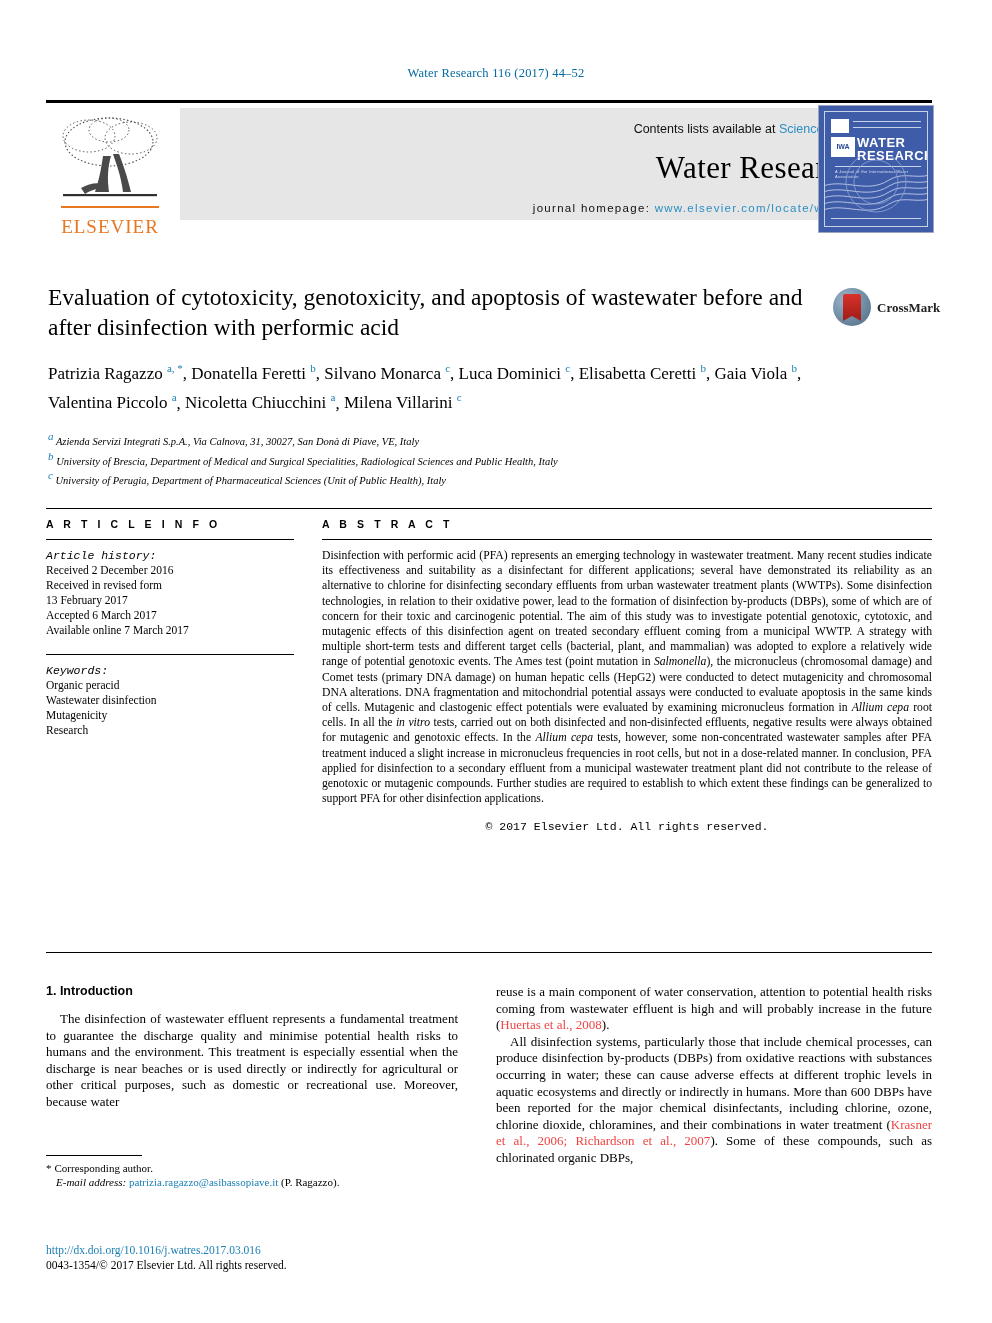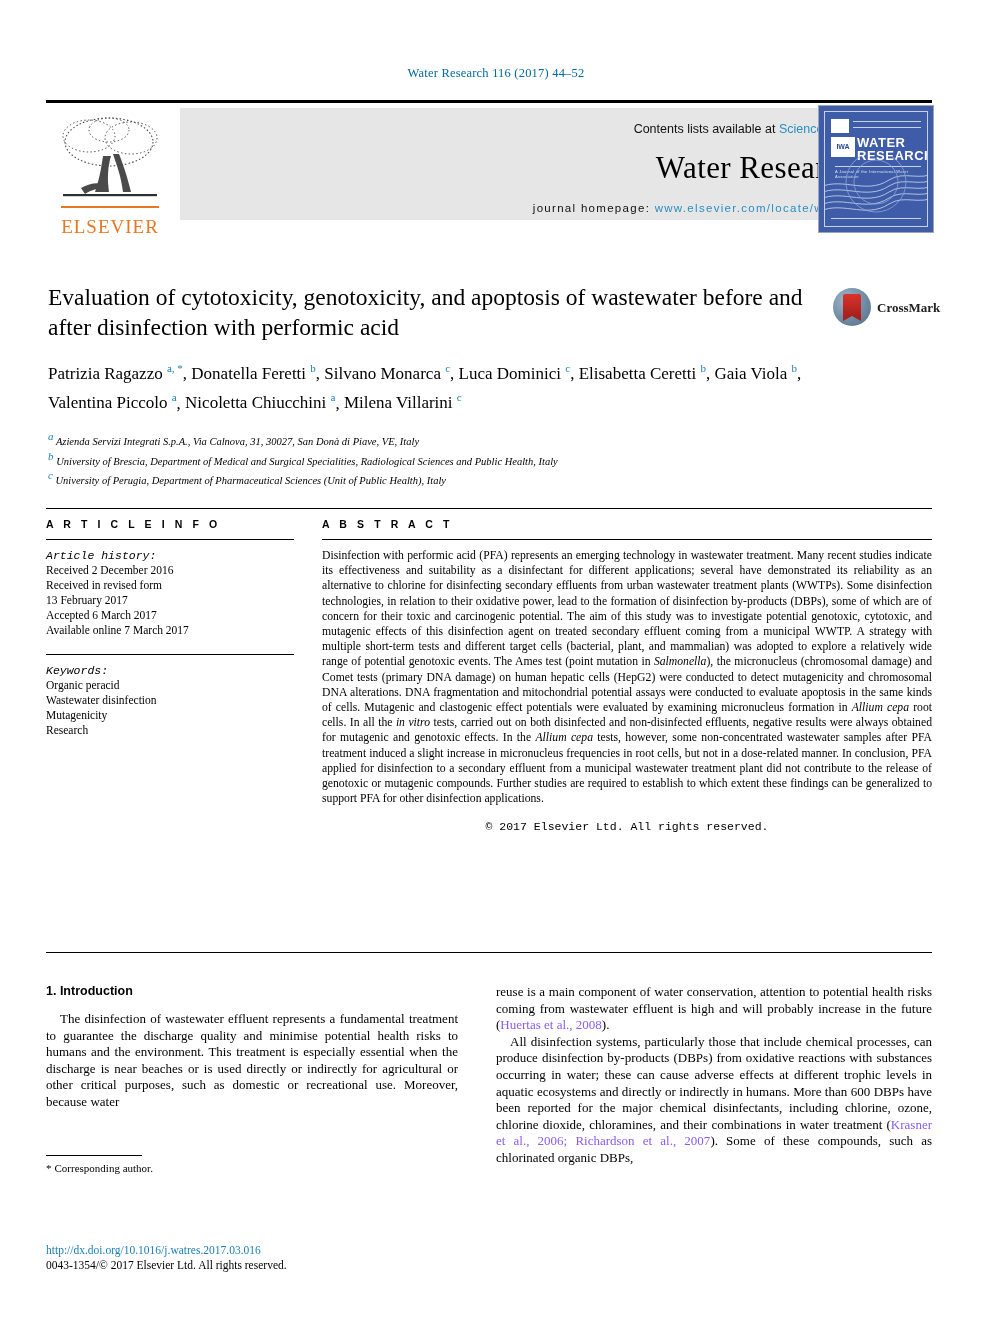--- a/index.html
+++ b/index.html
@@ -340,21 +340,21 @@
     font-size: 13px;
     line-height: 16.6px;
     text-align: justify;
     text-indent: 14px;
     margin: 0;
   }
   .para + .para {
     margin-top: 0;
   }
   .ref {
-    color: #8b5cf6;
+    color: #ef4444;
   }
   
   .footnote {
     position: absolute;
     top: 1155px;
     left: 46px;
     width: 412px;
   }
   .fn-rule {
     width: 96px;
@@ -524,20 +524,25 @@
     <p class="para">
       <span>All disinfection systems, particularly those that include chemical processes, can produce disinfection by-products (DBPs) from oxidative reactions with substances occurring in water; these can cause adverse effects at different trophic levels in aquatic ecosystems and directly or indirectly in humans. More than 600 DBPs have been reported for the major chemical disinfectants, including chlorine, ozone, chlorine dioxide, chloramines, and their combinations in water treatment (</span><span class="ref">Krasner et al., 2006; Richardson et al., 2007</span><span>). Some of these compounds, such as chlorinated organic DBPs,</span>
     </p>
   </div>
 
   <div class="footnote">
     <div class="fn-rule"></div>
     <div class="fn-line">
       <span class="star">*</span><span>Corresponding author.</span>
     </div>
+    <div class="fn-line">
+      <i>E-mail address:</i>
+      <span class="mail">patrizia.ragazzo@asibassopiave.it</span>
+      <span>(P. Ragazzo).</span>
+    </div>
   </div>
 
   <div class="doi-block">
     <div class="doi-link">http://dx.doi.org/10.1016/j.watres.2017.03.016</div>
     <div class="issn-line">0043-1354/© 2017 Elsevier Ltd. All rights reserved.</div>
   </div>
 
 </div>
 
 </body></html>

